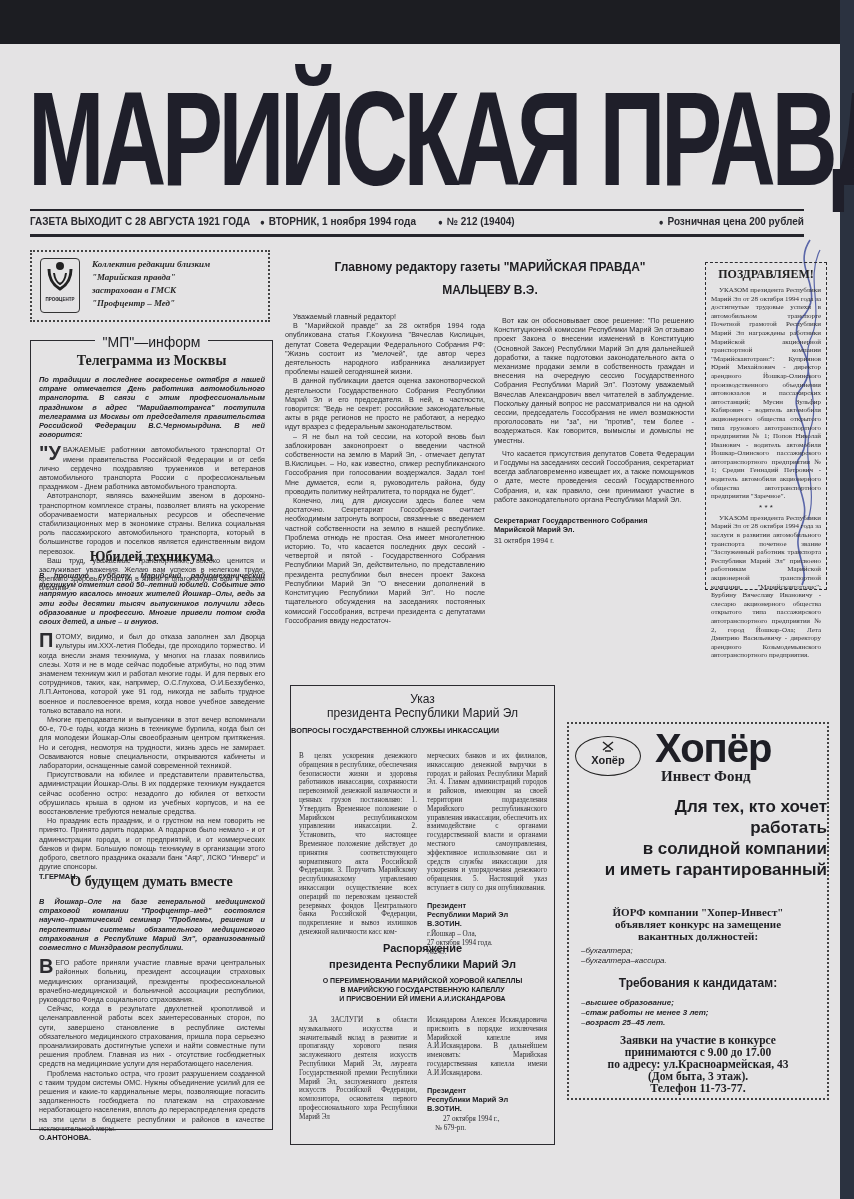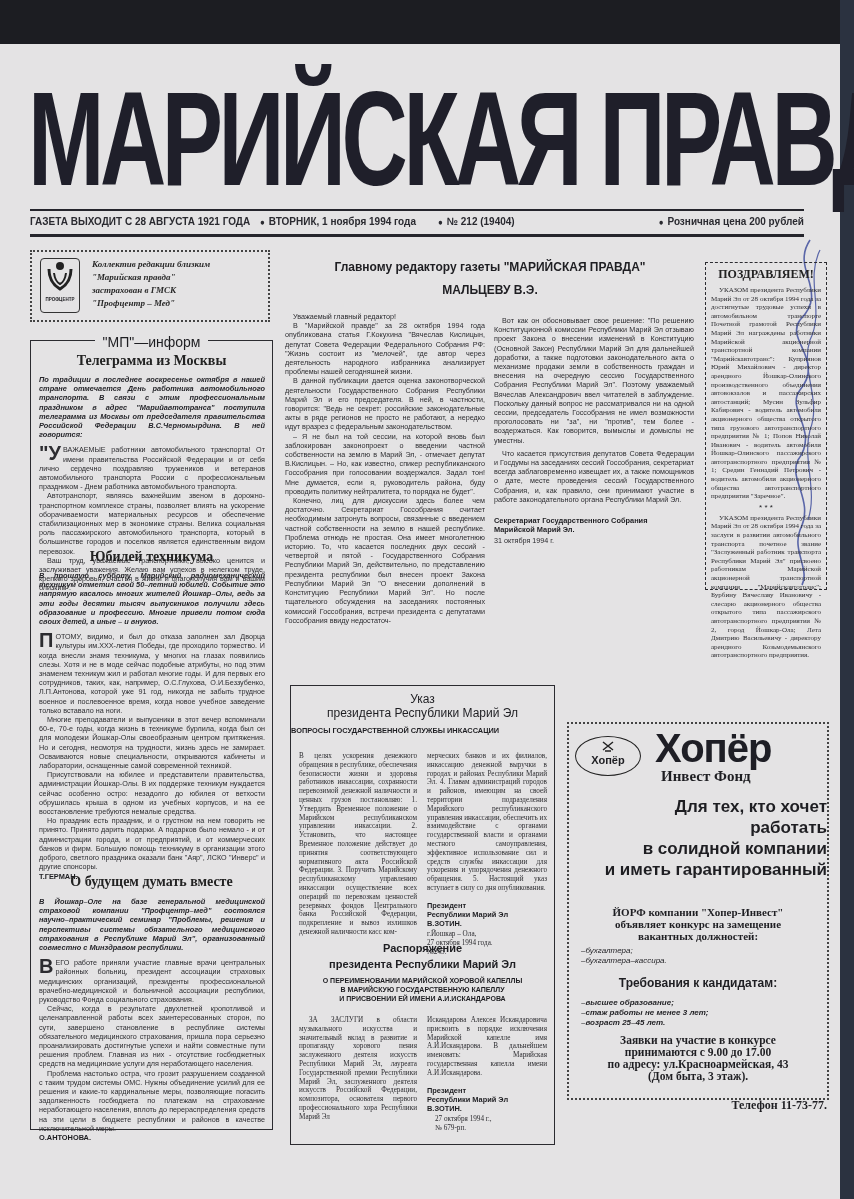--- a/index.html
+++ b/index.html
@@ -142,21 +142,21 @@
     <div>О ПЕРЕИМЕНОВАНИИ МАРИЙСКОЙ ХОРОВОЙ КАПЕЛЛЫ</div>
     <div>В МАРИЙСКУЮ ГОСУДАРСТВЕННУЮ КАПЕЛЛУ</div>
     <div>И ПРИСВОЕНИИ ЕЙ ИМЕНИ А.И.ИСКАНДАРОВА</div>
   </div>
   <p class="t serif" style="position:absolute;left:8px;top:330px;width:118px;font-size:7.2px;line-height:8.8px;text-indent:10px;">ЗА ЗАСЛУГИ в области музыкального искусства и значительный вклад в развитие и пропаганду хорового пения заслуженного деятеля искусств Республики Марий Эл, лауреата Государственной премии Республики Марий Эл, заслуженного деятеля искусств Российской Федерации, композитора, основателя первого профессионального хора Республики Марий Эл</p>
   <div style="position:absolute;left:136px;top:330px;width:120px;">
     <p class="t serif" style="font-size:7.2px;line-height:8.8px;">Искандарова Алексея Искандаровича присвоить в порядке исключения Марийской капелле имя А.И.Искандарова. В дальнейшем именовать: Марийская государственная капелла имени А.И.Искандарова.</p>
     <p class="sig" style="margin-top:8px;">Президент</p>
     <p class="sig">Республики Марий Эл</p>
     <p class="sig">В.ЗОТИН.</p>
-    <p class="t serif" style="margin-top:2px;padding-left:8px;">27 октября 1994 г.,</p>
+    <p class="t serif" style="margin-top:2px;padding-left:8px;margin-left:8px;">27 октября 1994 г.,</p>
     <p class="t serif" style="padding-left:8px;">№ 679-рп.</p>
   </div>
 </div>
 
 <div class="dotted" style="left:567px;top:722px;width:262px;height:378px;">
   <div style="position:absolute;left:6px;top:12px;width:66px;height:40px;border:1.5px solid #222;border-radius:50%;text-align:center;">
     <svg width="14" height="12" viewBox="0 0 14 12" style="margin-top:3px;">
       <path d="M2 2 L12 10 M12 2 L2 10 M4 11 L10 11" stroke="#222" stroke-width="1.5"></path>
     </svg>
     <div style="font-weight:bold;font-size:11px;margin-top:-2px;">Хопёр</div>
@@ -183,14 +183,14 @@
     <div>–высшее образование;</div>
     <div>–стаж работы не менее 3 лет;</div>
     <div>–возраст 25–45 лет.</div>
   </div>
   <div class="serif" style="position:absolute;left:0;right:0;top:310px;text-align:center;font-weight:bold;font-size:11.5px;line-height:12px;">
     <div>Заявки на участие в конкурсе</div>
     <div>принимаются с 9.00 до 17.00</div>
     <div>по адресу: ул.Красноармейская, 43</div>
     <div>(Дом быта, 3 этаж).</div>
   </div>
-  <div class="serif" style="position:absolute;left:0;right:0;top:357px;text-align:right;font-weight:bold;font-size:12px;margin-top:17px;">Телефон  11-73-77.</div>
+  <div class="serif" style="position:absolute;left:0;right:0;top:357px;text-align:center;font-weight:bold;font-size:12px;">Телефон  11-73-77.</div>
 </div>
 
 </body></html>

